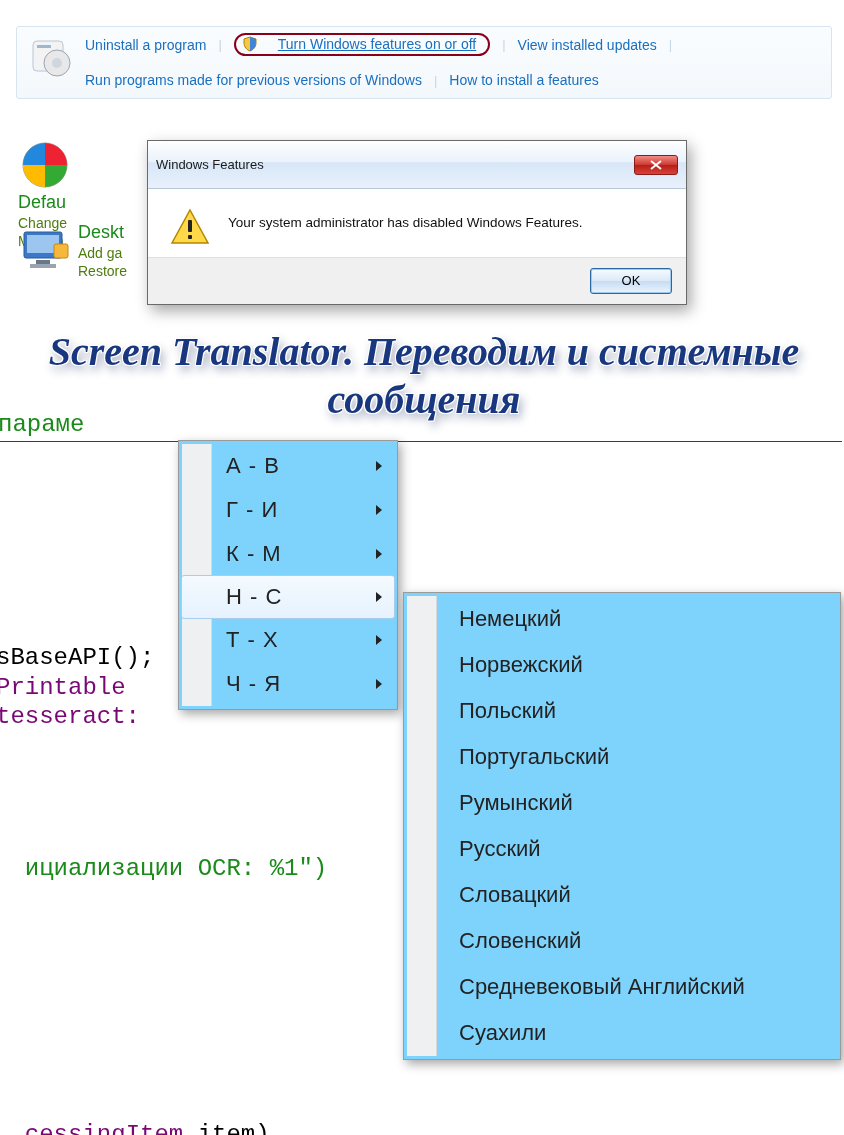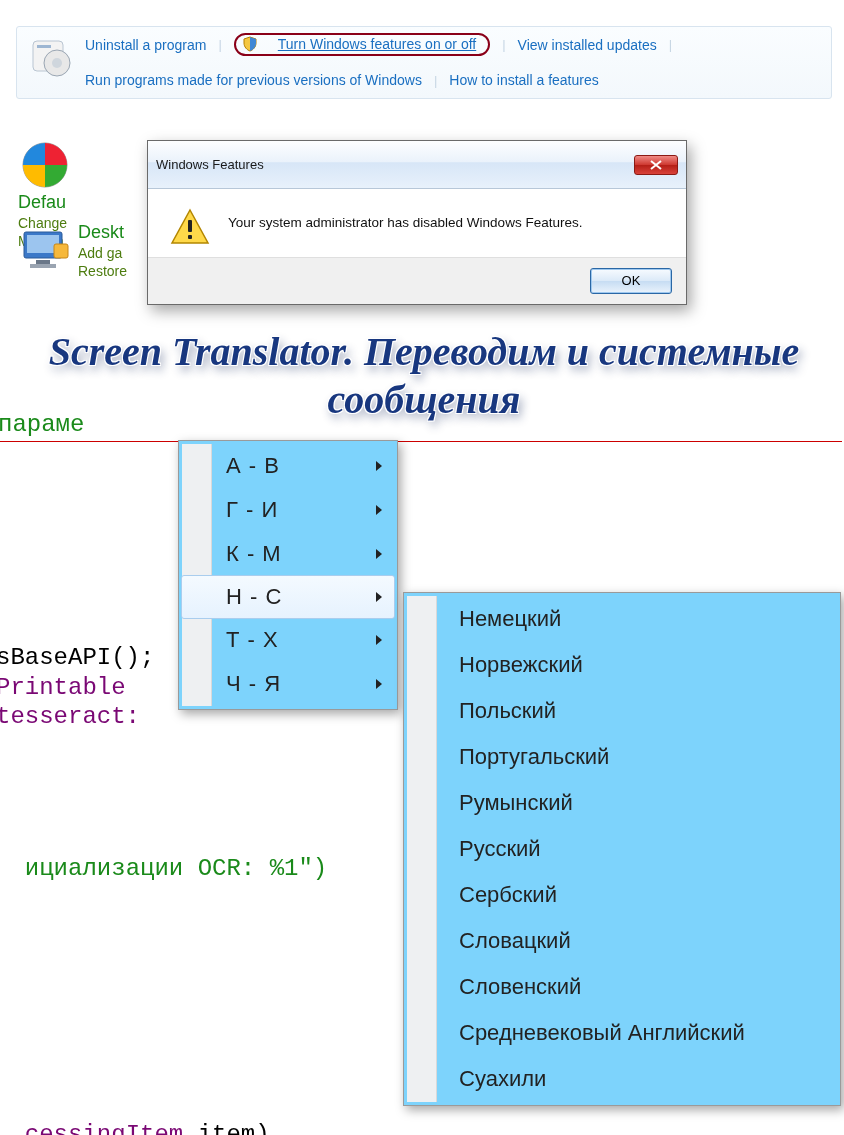--- a/index.html
+++ b/index.html
@@ -286,23 +286,20 @@
   <div class="menu-item">
       <span>Португальский</span>
     </div>
   <div class="menu-item">
       <span>Румынский</span>
     </div>
   <div class="menu-item">
       <span>Русский</span>
     </div>
   <div class="menu-item">
-      <span>Сербский</span>
-    </div>
-  <div class="menu-item">
       <span>Словацкий</span>
     </div>
   <div class="menu-item">
       <span>Словенский</span>
     </div>
   <div class="menu-item">
       <span>Средневековый Английский</span>
     </div>
   <div class="menu-item">
       <span>Суахили</span>

